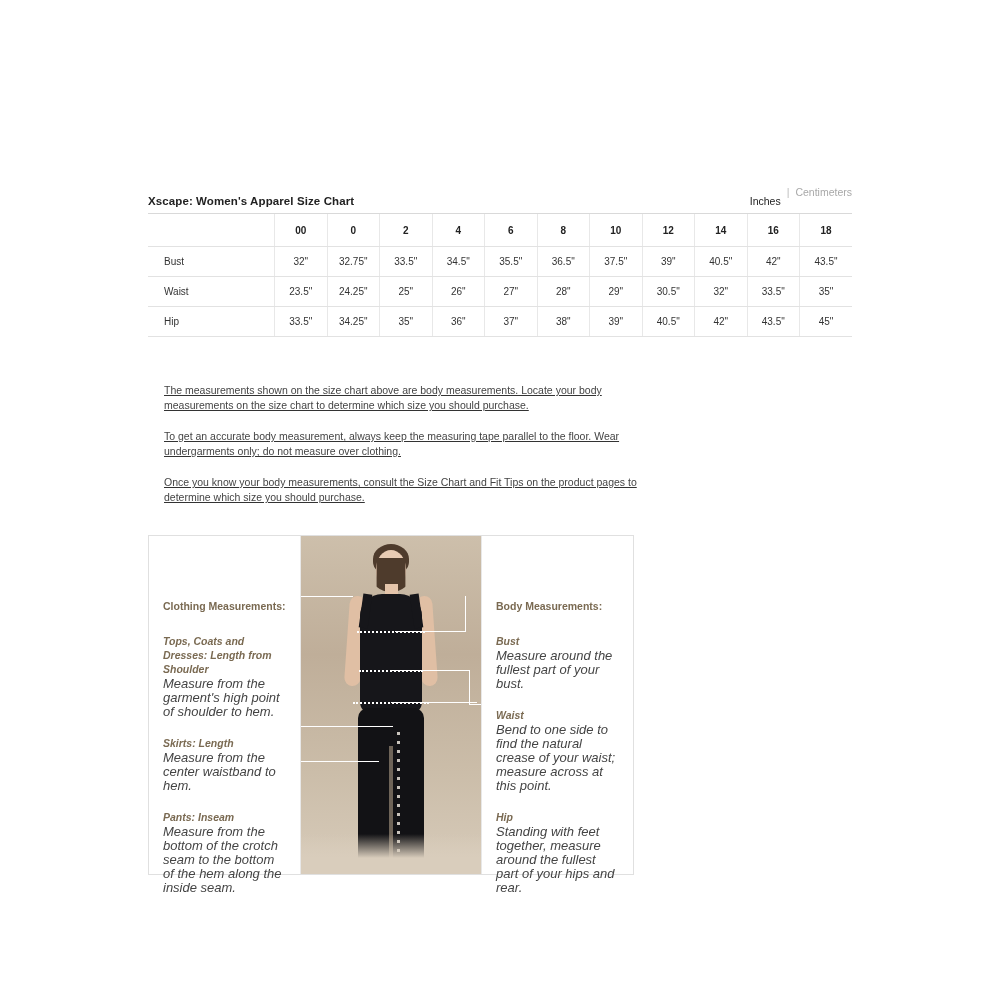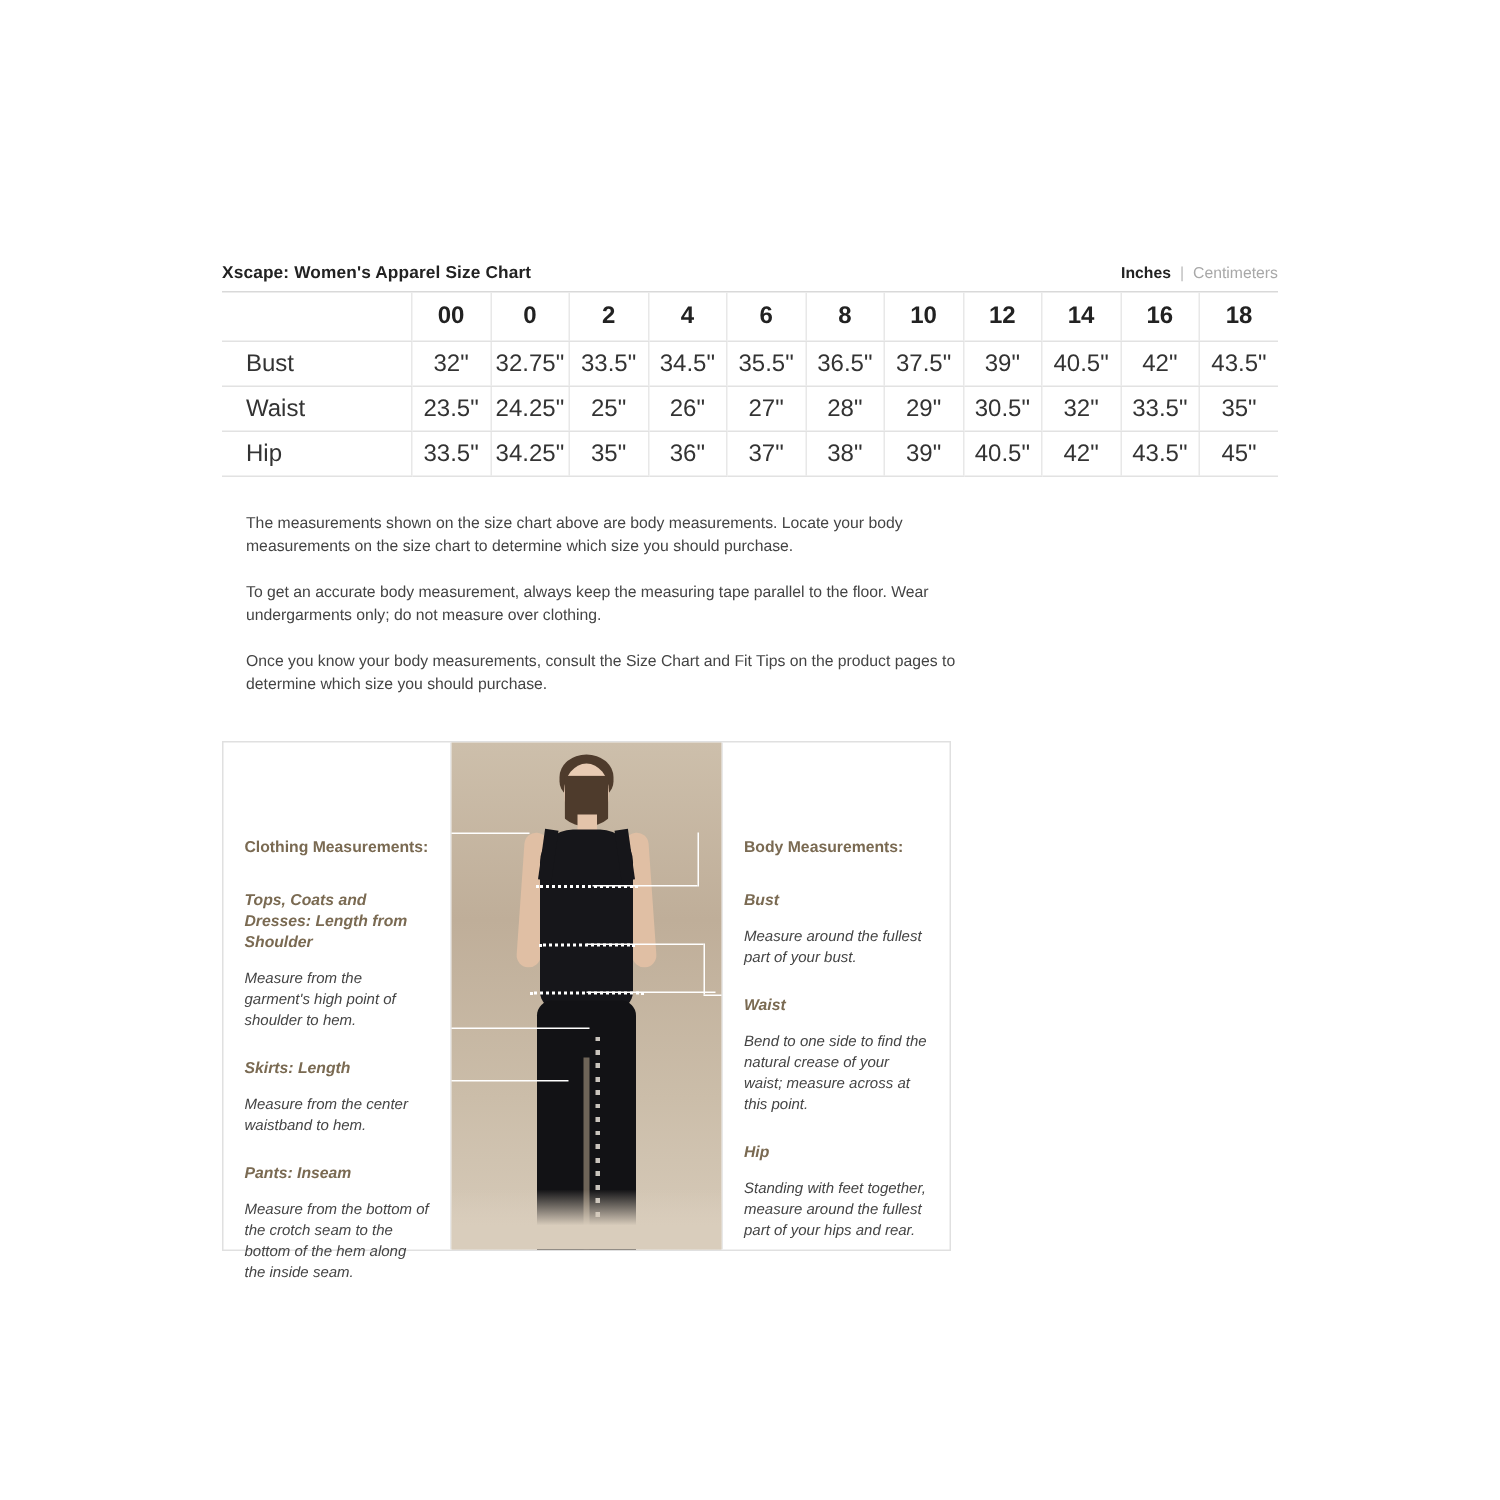--- a/index.html
+++ b/index.html
@@ -40,40 +40,41 @@
     letter-spacing: 0.1px;
   }
   .unit-toggle {
     font-size: 10.5px;
     display: flex;
     align-items: center;
     gap: 6px;
     white-space: nowrap;
   }
   .unit-active {
-    font-weight: bold;
+    font-weight: normal;
     color: #222222;
+    margin-top: 19px;
   }
   .unit-sep {
     color: #bbbbbb;
   }
   .unit-inactive {
     color: #a8a8a8;
   }
 
   
   table.size-table {
     border-collapse: collapse;
     width: 704px;
     margin-top: 0px;
     table-layout: fixed;
   }
   table.size-table th,
   table.size-table td {
-    font-size: 16px;
+    font-size: 10px;
     text-align: center;
     padding: 0;
     height: 29px;
     vertical-align: middle;
     border-bottom: 1px solid #e2e2e2;
     color: #333333;
   }
   table.size-table thead th {
     font-weight: bold;
     color: #222222;
@@ -92,23 +93,24 @@
   }
   table.size-table tbody tr:last-child td {
     border-bottom: 1px solid #e2e2e2;
   }
   .vdiv {
     border-left: 1px solid #e8e8e8;
   }
 
   
   .notes {
-    margin-top: 24px;
+    margin-top: 46px;
     padding-left: 16px;
     width: 500px;
+    text-decoration: underline;
   }
   .notes p {
     margin: 0 0 16px 0;
     font-size: 10.5px;
     line-height: 15px;
     color: #444444;
   }
   .notes p:last-child { margin-bottom: 0; }
 
   
@@ -143,24 +145,24 @@
     margin-top: 48px;
   }
   .block { margin-bottom: 17px; font-style: italic; }
   .block-head {
     font-size: 10.5px;
     font-weight: bold;
     color: #7a6a52;
     line-height: 14px;
   }
   .block-body {
-    font-size: 10px;
+    font-size: 13px;
     color: #444444;
     line-height: 14px;
-    margin-top: 11px;
+    margin-top: 1px;
   }
 
   
   .model { position: absolute; inset: 0; }
   .head {
     position: absolute;
     left: 50%;
     top: 14px;
     width: 30px; height: 38px;
     margin-left: -15px;

